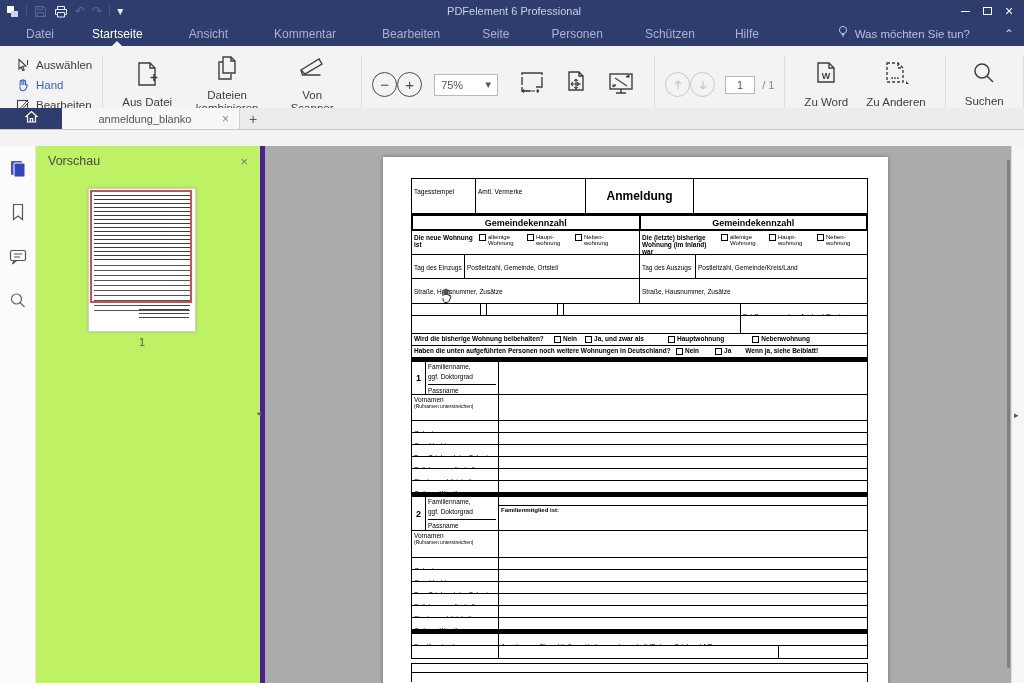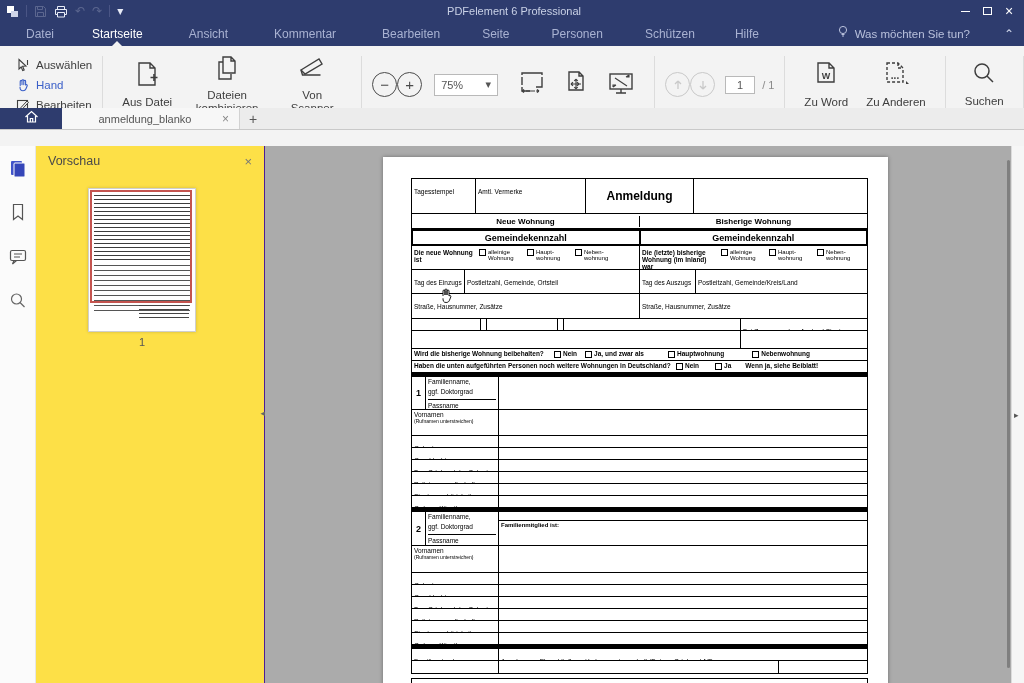--- a/index.html
+++ b/index.html
@@ -49,21 +49,21 @@
   .doc-tab { width:178px; background:#f7f7f7; border-right:1px solid #d2d2d2; display:flex; align-items:center; font-size:11px; color:#555; padding:0 8px; }
   .doc-tab .tab-label { flex:1; text-align:center; white-space:nowrap; overflow:hidden; }
   .doc-tab .tab-close { color:#888; font-size:12px; padding:0 2px; }
   .newtab { width:26px; display:flex; align-items:center; justify-content:center; color:#555; font-size:14px; }
 
   
   .main { position:absolute; top:146px; left:0; right:0; bottom:0; display:flex; }
   .iconstrip { width:36px; background:#fbfbfb; border-right:1px solid #e6e6e6; display:flex; flex-direction:column; align-items:center; padding-top:12px; gap:24px; }
   .iconstrip .s-icon { width:20px; height:20px; display:flex; align-items:center; justify-content:center; }
 
-  .preview-panel { width:229px; background:#fde047; position:relative; border-right:1px solid #4c1d95; }
+  .preview-panel { width:229px; background:#bef264; position:relative; border-right:5px solid #4c1d95; }
   .pv-header { height:30px; display:flex; align-items:center; padding:0 12px; }
   .pv-title { font-size:12.5px; color:#4a4a4a; flex:1; }
   .pv-close { font-size:13px; color:#777; }
   .thumb-wrap { position:absolute; left:52px; top:42px; width:108px; height:144px; background:#fff; border:1px solid #cfcfcf; box-shadow:0 0 3px rgba(0,0,0,.18); }
   .t-lines1 { position:absolute; left:5px; right:5px; top:6px; height:66px; background:repeating-linear-gradient(to bottom,#3c3c3c 0 1px,transparent 1px 4px); }
   .t-lines2 { position:absolute; left:5px; right:5px; top:76px; height:50px; background:repeating-linear-gradient(to bottom,#555 0 1px,transparent 1px 5px); }
   .t-lines3 { position:absolute; left:50px; right:6px; bottom:10px; height:16px; background:repeating-linear-gradient(to bottom,#444 0 1px,transparent 1px 4px); }
   .t-viewport { position:absolute; left:1px; top:1px; width:102px; height:113px; border:2px solid #c4544f; }
   .thumb-pagenum { position:absolute; left:52px; top:190px; width:108px; text-align:center; font-size:11px; color:#555; }
   .panel-collapse { position:absolute; right:-1px; top:262px; font-size:9px; color:#666; z-index:3; }
@@ -381,24 +381,20 @@
 
           <div class="row first" style="height:36px;">
             <div class="c" style="width:64px;"><span class="fl">Tagesstempel</span></div>
             <div class="c" style="width:110px;"><span class="fl">Amtl. Vermerke</span></div>
             <div class="c" style="width:108px; display:flex; align-items:center; justify-content:center;">
                 <span style="font-size:12px; font-weight:bold;">Anmeldung</span>
               </div>
             <div class="c" style="flex:1;"></div>
           </div>
 
-          <div class="row" style="height:15px; align-items:center;">
-            <div class="c hdr" style="width:228px; border-right:1px solid #000;">Neue Wohnung</div>
-            <div class="c hdr" style="flex:1;">Bisherige Wohnung</div>
-          </div>
 
           <div class="thickrow" style="height:17px;">
             <div class="half">
                 <span style="font-size:9px;font-weight:bold;">Gemeindekennzahl</span>
               </div>
             <div class="half">
                 <span style="font-size:9px;font-weight:bold;">Gemeindekennzahl</span>
               </div>
           </div>
 

